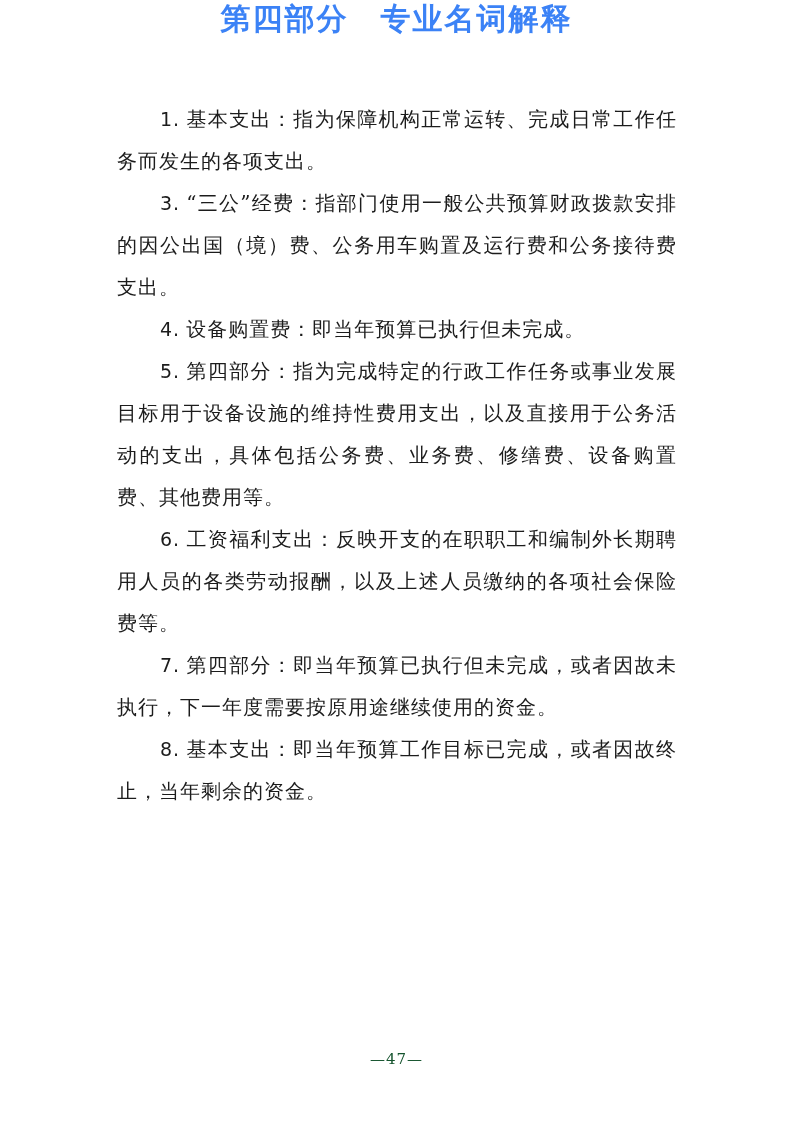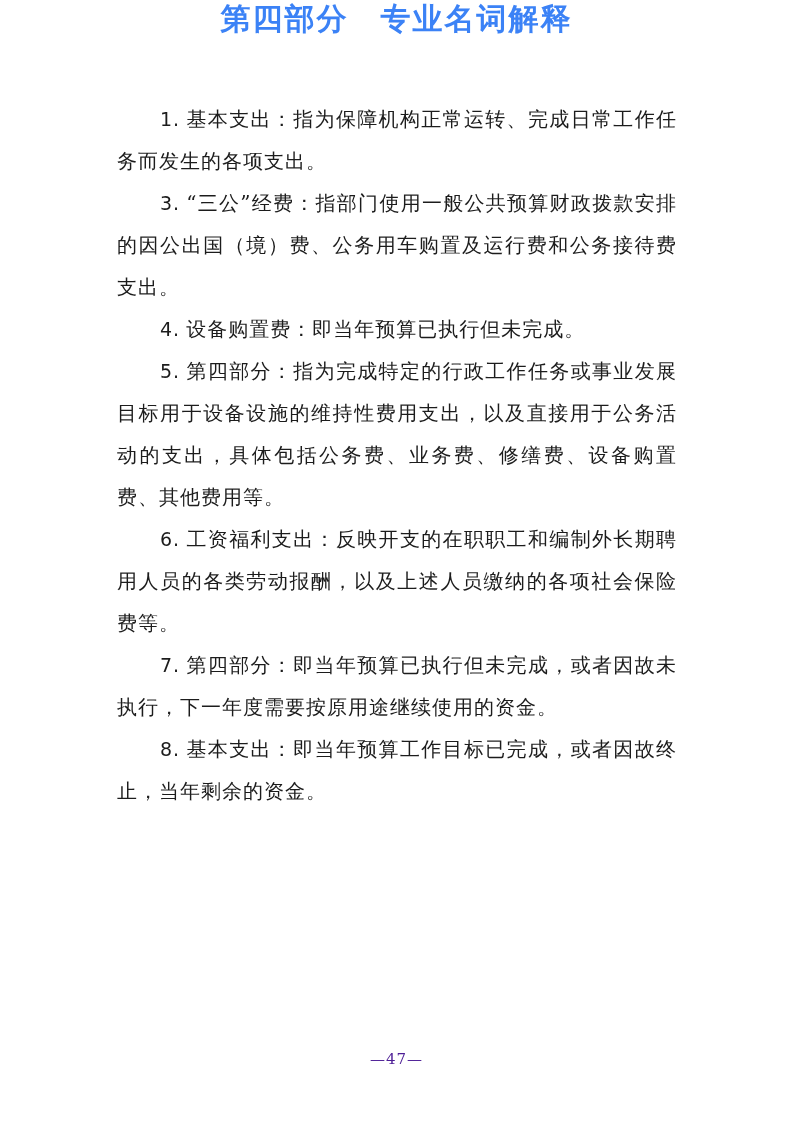--- a/index.html
+++ b/index.html
@@ -51,21 +51,21 @@
   .footer {
     position: absolute;
     left: 0;
     right: 0;
     bottom: 54px;
     text-align: center;
   }
   .page-number {
     font-size: 15px;
     letter-spacing: 1px;
-    color: #4c1d95;
+    color: #14532d;
   }
 </style>
 </head>
 <body>
 
 <div class="page">
 
   <h1 class="title">第四部分　专业名词解释</h1>
 
   <div class="content">

